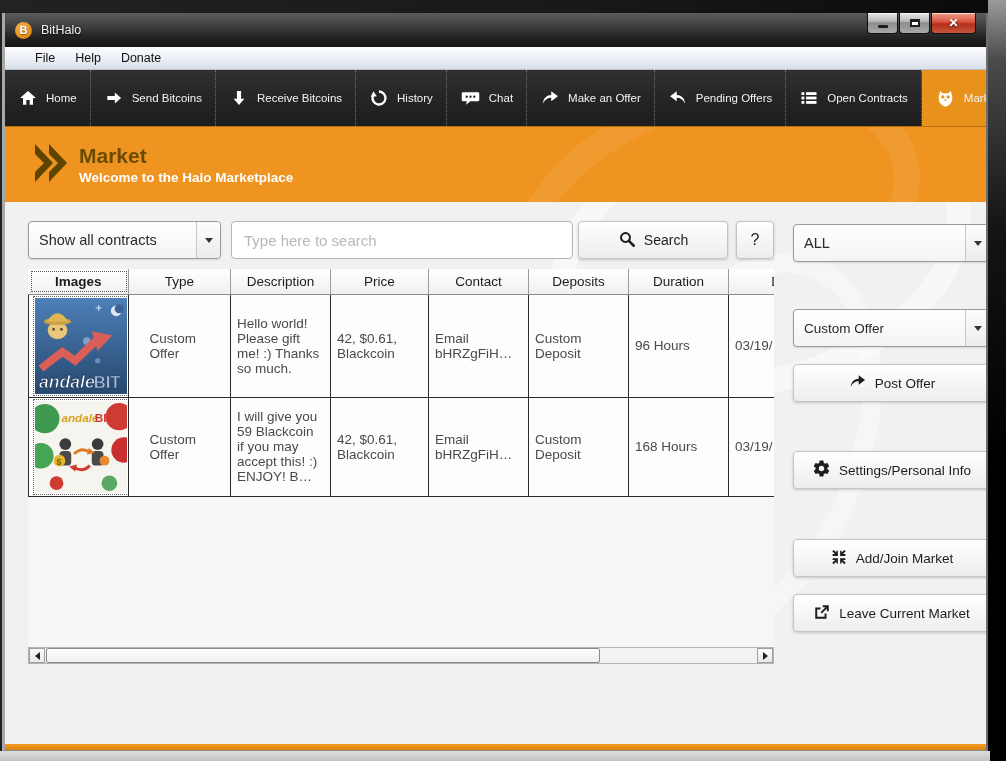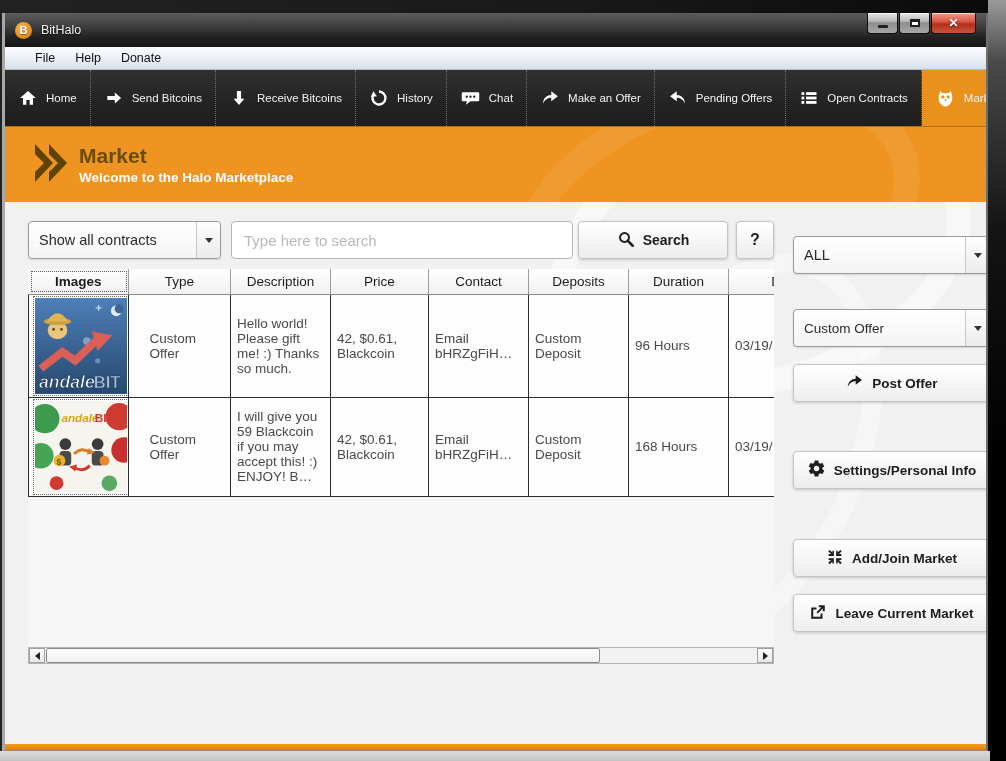--- a/index.html
+++ b/index.html
@@ -69,21 +69,21 @@
   .sel .arrow-zone { position:absolute; right:0; top:0; bottom:0; width:24px; border-left:1px solid #c7c7c7;
     display:flex; align-items:center; justify-content:center; border-radius:0 4px 4px 0;
     background:linear-gradient(#fdfdfd,#ececec); }
   .caret-down { width:0; height:0; border-left:4px solid transparent; border-right:4px solid transparent; border-top:5px solid #333; }
 
   .search-input { position:absolute; height:38px; background:#fff; border:1px solid #b5b5b5; border-radius:4px;
     font-size:15px; padding:0 12px; color:#333; font-family:"Liberation Sans",sans-serif; }
   .search-input::placeholder { color:#b8b8b8; }
 
   .btn3d { position:absolute; background:linear-gradient(#ffffff,#ededed); border:1px solid #c4c4c4; border-radius:4px;
-    display:flex; align-items:center; justify-content:center; gap:8px; font-size:14px; font-weight:bold; color:#1d1d1d;
+    display:flex; align-items:center; justify-content:center; gap:8px; font-size:14px; font-weight:normal; color:#1d1d1d;
     box-shadow:0 1px 3px rgba(0,0,0,.18); cursor:default; }
 
   
   .table-panel { position:absolute; left:23px; top:67px; width:746px; height:378px; background:#f6f6f6; overflow:hidden; }
   table.offers { border-collapse:collapse; table-layout:fixed; width:795px; background:#fdfdfd; }
   table.offers th { height:25px; background:linear-gradient(#ffffff,#f0f0f0); border-right:1px solid #9c9c9c;
     border-bottom:1px solid #8d8d8d; font-size:13.5px; font-weight:normal; color:#1c1c1c; }
   table.offers th.focused { font-weight:bold; outline:1px dotted #555; outline-offset:-3px; }
   table.offers td { border:1px solid #2b2b2b; font-size:13.5px; color:#4a4a4a; vertical-align:middle;
     padding:3px 6px; background:#fdfdfd; overflow:hidden; }
@@ -269,21 +269,21 @@
       <div class="btn3d" style="left:573px; top:19px; width:150px; height:38px;">
         <span><svg width="18" height="18" viewBox="0 0 24 24">
               <circle cx="10" cy="10" r="6" fill="none" stroke="#1d1d1d" stroke-width="2.6"></circle>
               <path d="M14.5 14.5 L21 21" stroke="#1d1d1d" stroke-width="3.4" stroke-linecap="round"></path>
             </svg></span>
         <span>Search</span>
       </div>
       <div class="btn3d" style="left:731px; top:19px; width:38px; height:38px; font-size:16px;">
         <span>?</span>
       </div>
-      <div class="sel" style="left:788px; top:34px; width:197px;">
+      <div class="sel" style="left:788px; top:22px; width:197px;">
         <span>ALL</span>
         <span class="arrow-zone">
             <span class="caret-down"></span>
           </span>
       </div>
 
       <div class="table-panel">
         <table class="offers">
           <colgroup>
               <col style="width:100px">

